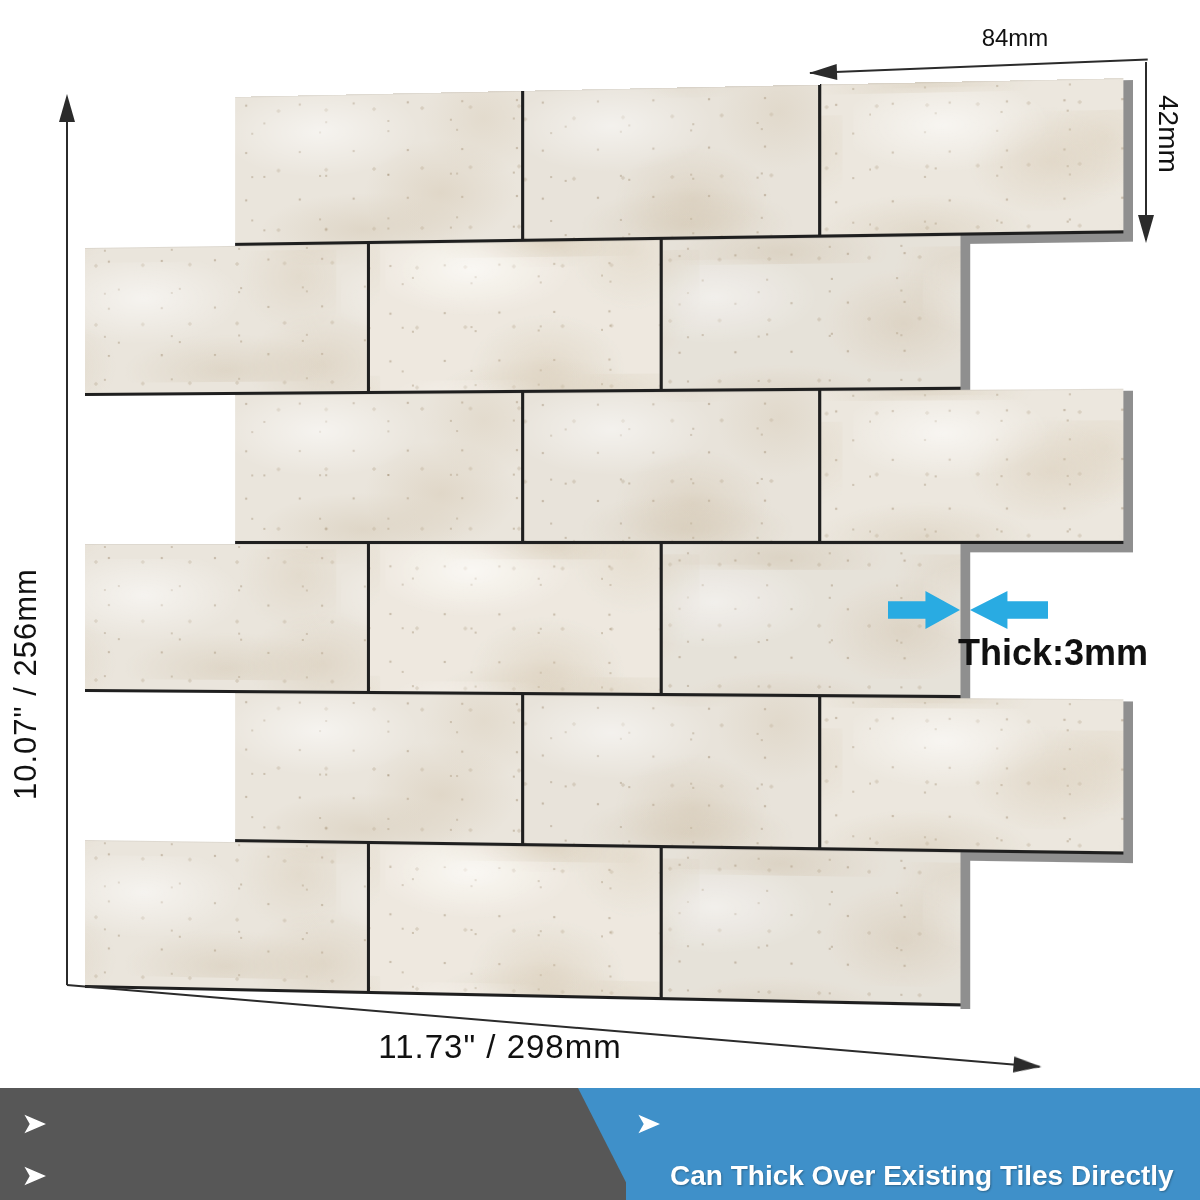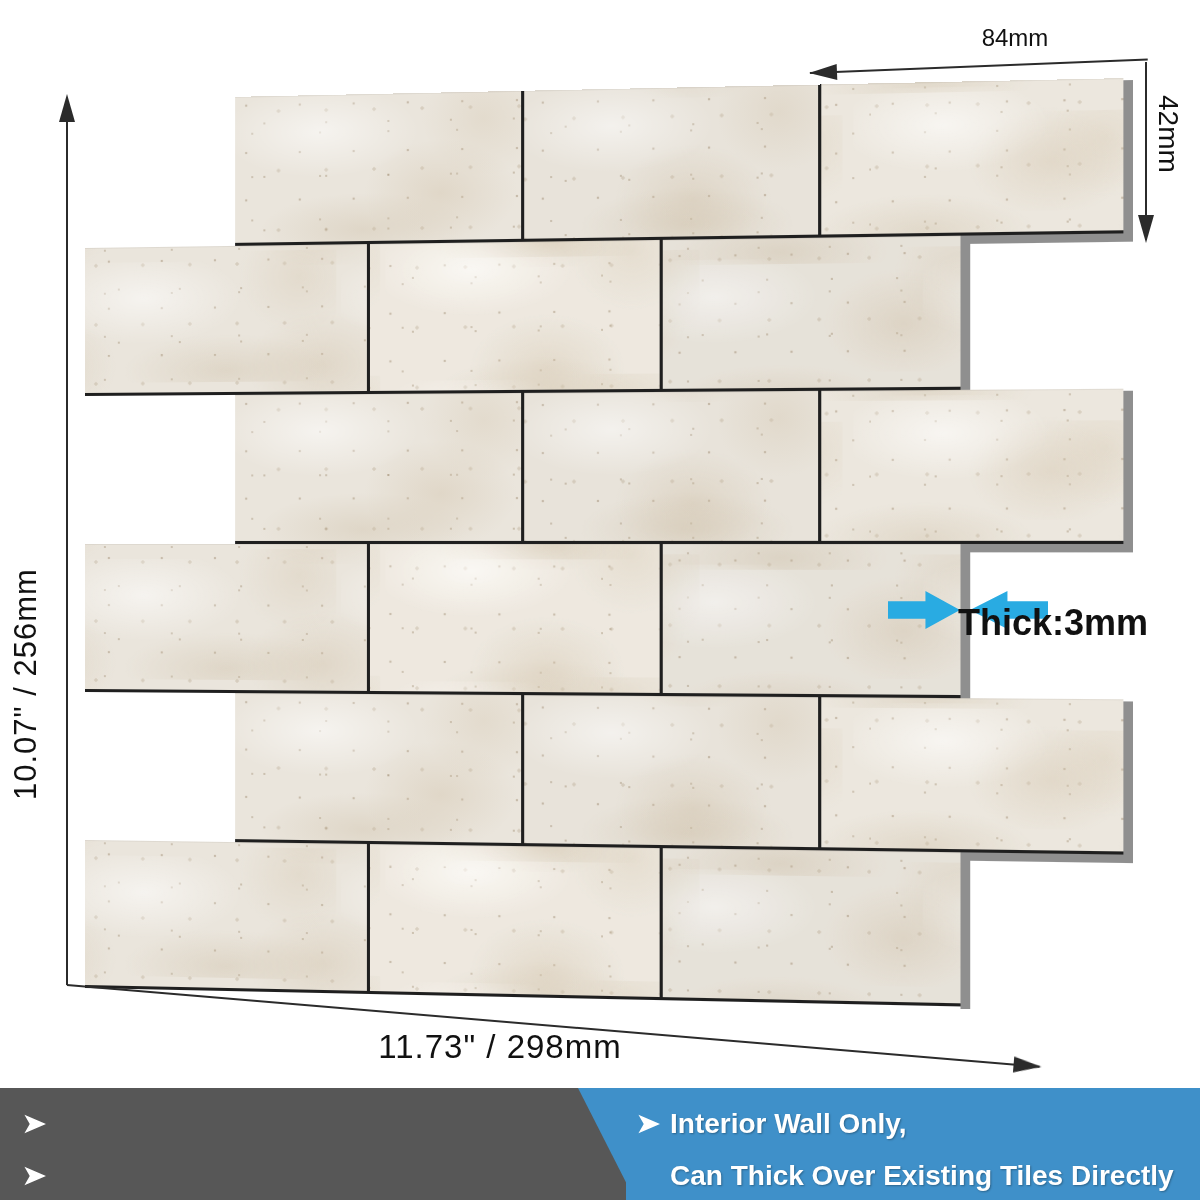--- a/index.html
+++ b/index.html
@@ -81,21 +81,21 @@
     position:absolute;left:1152px;top:95px;height:140px;
     writing-mode:vertical-rl;font-size:28px;white-space:nowrap;
   }
 
   
   .thick-arrow{position:absolute;background:var(--accent-cyan,#29abe2);}
   #thick-arrow-right{left:888px;top:591px;width:72px;height:38px;
     clip-path:polygon(0 27%,52% 27%,52% 0,100% 50%,52% 100%,52% 73%,0 73%);}
   #thick-arrow-left{left:970px;top:591px;width:78px;height:38px;
     clip-path:polygon(100% 27%,48% 27%,48% 0,0 50%,48% 100%,48% 73%,100% 73%);}
-  #thick-label{position:absolute;left:958px;top:602px;font-size:36px;font-weight:bold;white-space:nowrap;}
+  #thick-label{position:absolute;left:958px;top:632px;font-size:36px;font-weight:bold;white-space:nowrap;}
 
   
   .banner{position:absolute;top:1088px;height:112px;box-sizing:border-box;color:#fff;font-weight:bold;font-size:28px;}
   .banner-line{height:52px;display:flex;align-items:center;white-space:nowrap;
     text-shadow:1px 1px 2px rgba(0,0,0,0.3);}
   #banner-blue{left:560px;width:640px;background:var(--banner-blue,#3f90c9);padding:10px 0 0 78px;z-index:1;}
   #banner-gray{left:0;width:626px;background:var(--banner-gray,#575757);padding:10px 0 0 24px;z-index:2;
     clip-path:polygon(0 0,578px 0,635px 100%,0 100%);}
   .bullet{display:inline-block;width:22px;height:22px;margin-right:10px;flex:0 0 auto;
     background:#fff;clip-path:polygon(2% 8%,100% 50%,2% 92%,26% 50%);}
@@ -157,21 +157,20 @@
 </div>
 <div id="label-tileh">42mm</div>
 
 <div class="thick-arrow" id="thick-arrow-right"></div>
 <div class="thick-arrow" id="thick-arrow-left"></div>
 <div id="thick-label">Thick:3mm</div>
 
 <div class="banner" id="banner-blue">
   <div class="banner-line">
     <span class="bullet"></span>
-    <span>Interior Wall Only,</span>
   </div>
   <div class="banner-line indent">
     <span>Can Thick Over Existing Tiles Directly</span>
   </div>
 </div>
 <div class="banner" id="banner-gray">
   <div class="banner-line">
     <span class="bullet"></span>
   </div>
   <div class="banner-line">

